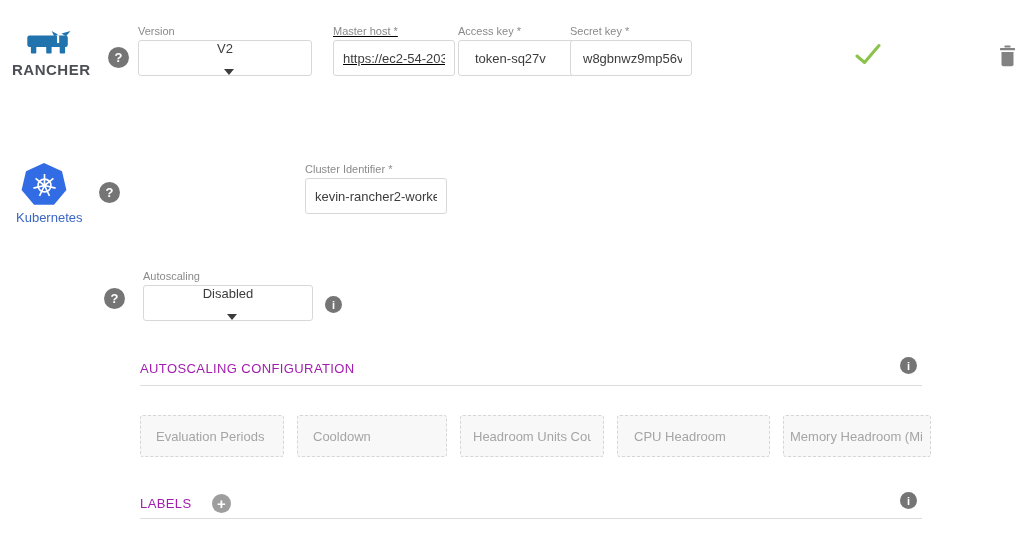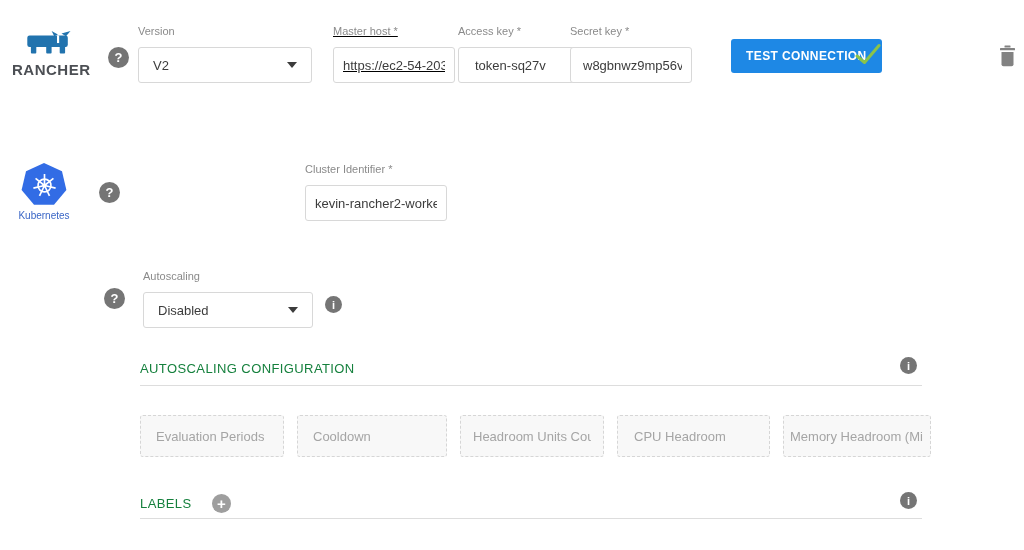--- a/index.html
+++ b/index.html
@@ -1,23 +1,23 @@
 <!DOCTYPE html>
 <html><head>
 <meta charset="utf-8">
 <style>
   html,body{margin:0;padding:0;background:#fff;font-family:"Liberation Sans",sans-serif;}
   .page{position:relative;width:1024px;height:550px;background:#fff;overflow:hidden;}
 
   
   .field{position:absolute;}
-  .field-label{font-size:11px;color:#8a8a8a;height:14px;margin-bottom:8px;white-space:nowrap;}
+  .field-label{font-size:11px;color:#8a8a8a;height:14px;margin-bottom:1px;white-space:nowrap;}
   .select-box{height:36px;border:1px solid #d8d8d8;border-radius:3px;background:#fff;
     display:flex;align-items:center;justify-content:space-between;padding:0 14px;
-    font-size:13px;color:#3c3c3c;box-sizing:border-box;cursor:pointer;}
+    font-size:13px;color:#3c3c3c;box-sizing:border-box;cursor:pointer;flex-direction:column;}
   .caret{width:0;height:0;border-left:5px solid transparent;border-right:5px solid transparent;
     border-top:6px solid #3c3c3c;margin-left:8px;}
   .text-input{display:block;height:36px;width:100%;border:1px solid #d8d8d8;border-radius:3px;
     padding:0 9px;font-size:13px;color:#3c3c3c;box-sizing:border-box;background:#fff;
     font-family:"Liberation Sans",sans-serif;outline:none;}
 
   
   .help-icon{position:absolute;width:21px;height:21px;border-radius:50%;background:#757575;
     color:#fff;font-size:13px;font-weight:bold;display:flex;align-items:center;
     justify-content:center;cursor:pointer;}
@@ -30,30 +30,30 @@
 
   
   .rancher-logo{position:absolute;left:12px;top:30px;width:72px;text-align:center;}
   .rancher-text{font-size:15px;font-weight:bold;color:#4c4f54;letter-spacing:0.5px;margin-top:0px;}
 
   
   .k8s-logo{position:absolute;left:16px;top:163px;width:56px;text-align:center;}
   .k8s-hept{width:46px;height:44px;margin:0 auto;background:#326ce5;display:flex;
     align-items:center;justify-content:center;
     clip-path:polygon(50% 0%,89.1% 18.8%,98.7% 61.1%,71.7% 95.1%,28.3% 95.1%,1.3% 61.1%,10.9% 18.8%);}
-  .k8s-text{font-size:10px;color:#3a66c6;margin-top:3px;}
+  .k8s-text{font-size:13px;color:#3a66c6;margin-top:3px;}
 
   .btn-primary{position:absolute;left:731px;top:39px;height:34px;padding:0 15px;
     background:#1e88e5;color:#fff;border:none;border-radius:3px;font-size:12px;
     font-weight:bold;letter-spacing:0.4px;cursor:pointer;font-family:"Liberation Sans",sans-serif;}
 
   .check-icon{position:absolute;left:855px;top:43px;}
   .trash-icon{position:absolute;left:999px;top:45px;cursor:pointer;}
 
-  .section-title{position:absolute;font-size:13px;color:#15803d;letter-spacing:0.4px;white-space:nowrap;}
+  .section-title{position:absolute;font-size:13px;color:#a21caf;letter-spacing:0.4px;white-space:nowrap;}
   .divider{position:absolute;height:1px;background:#ddd;width:782px;left:140px;}
 
   .disabled-row{position:absolute;left:140px;top:415px;width:778px;display:flex;gap:13px;}
   .disabled-input{height:42px;border:1px dashed #d6d6d6;background:#f8f8f8;border-radius:3px;
     font-size:13px;color:#a5a5a5;padding:0 15px;box-sizing:border-box;
     font-family:"Liberation Sans",sans-serif;outline:none;}
   .disabled-input::placeholder{color:#a5a5a5;opacity:1;}
   .di-1{width:150px;} .di-2{width:144px;} .di-3{width:144px;padding:0 12px;}
   .di-4{width:153px;padding-left:16px;} .di-5{width:148px;padding:0 6px;}
 </style>
@@ -95,21 +95,20 @@
   <div class="field" style="left:458px;top:25px;width:121px;">
     <div class="field-label">Access key *</div>
     <input class="text-input" type="text" style="text-align: left; padding-left: 16px;" value="token-sq27v">
   </div>
 
   <div class="field" style="left:570px;top:25px;width:122px;">
     <div class="field-label">Secret key *</div>
     <input class="text-input" type="text" style="padding-left: 12px;" value="w8gbnwz9mp56vf2">
   </div>
 
-  <button class="btn-primary">TEST CONNECTION</button>
 
   <span class="check-icon">
     <svg width="26" height="23" viewBox="0 0 26 23" fill="none" xmlns="http://www.w3.org/2000/svg">
       <path d="M2 13 L9.5 19.5 L24 2.5" stroke="#8bc34a" stroke-width="3" stroke-linecap="round" stroke-linejoin="round"></path>
     </svg>
   </span>
 
   <span class="trash-icon">
     <svg width="17" height="22" viewBox="0 0 17 22" fill="#828282" xmlns="http://www.w3.org/2000/svg">
       <rect x="5.5" y="0.5" width="6" height="2" rx="0.5"></rect>

